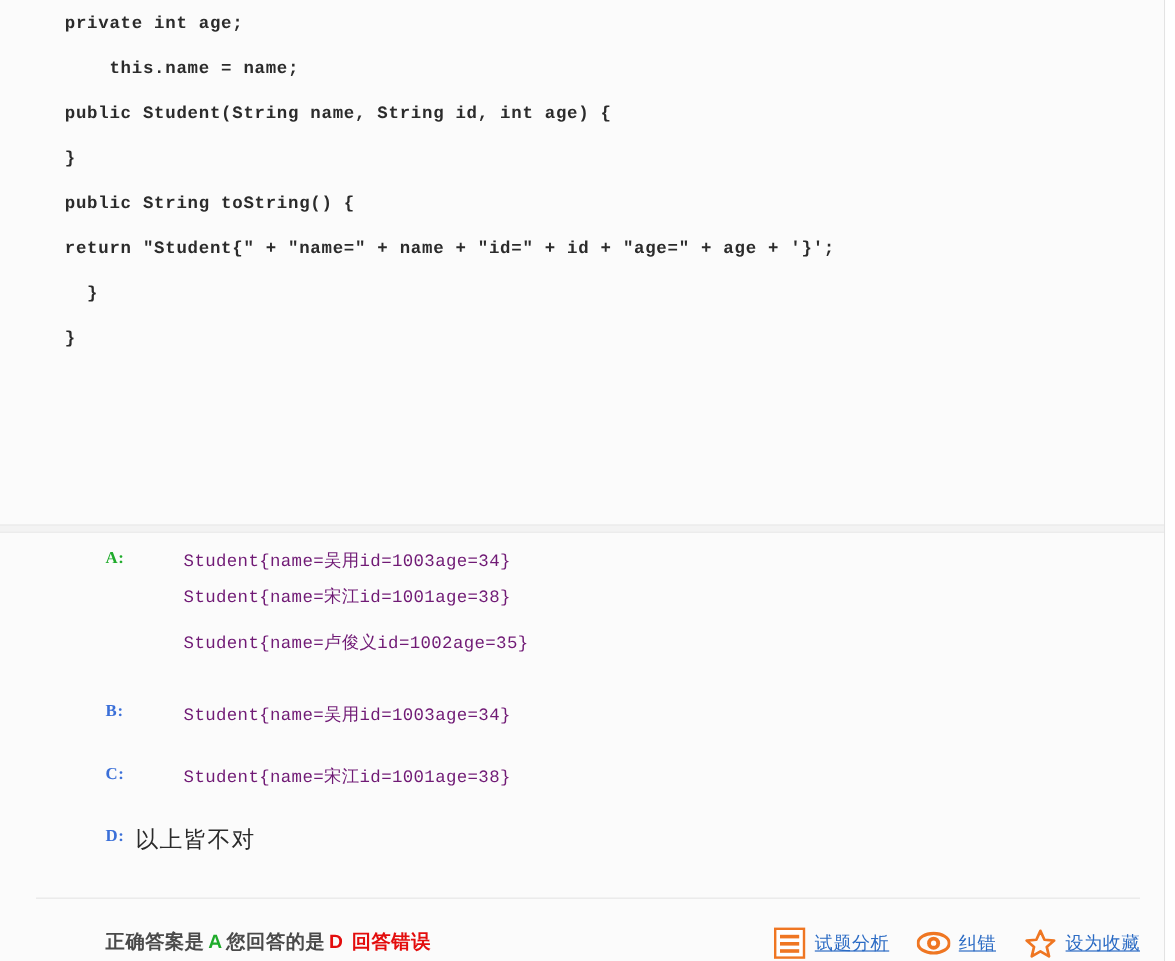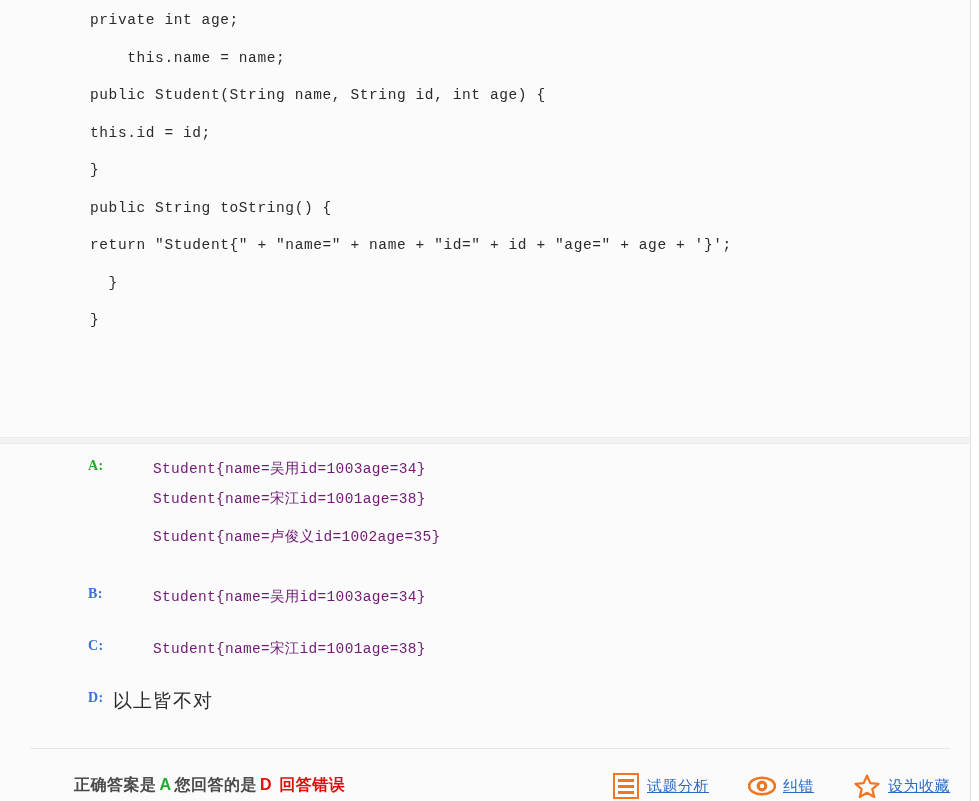--- a/index.html
+++ b/index.html
@@ -51,22 +51,23 @@
     box-sizing: border-box;
   }
 
   .code-line {
     font-family: "Liberation Mono", "DejaVu Sans Mono", monospace;
     font-size: 14.5px;
     color: #2b2b2b;
     line-height: 37.5px;
     height: 37.5px;
     white-space: pre;
-    padding-left: 90px;
+    padding-left: 54px;
     letter-spacing: 0.6px;
+    font-weight: bold;
   }
 
   .choose-one {
     font-family: "Liberation Sans", sans-serif;
     font-size: 14px;
     color: #333333;
     line-height: 30px;
     padding-left: 94px;
     padding-top: 4px;
   }
@@ -147,39 +148,39 @@
   .footer {
     position: absolute;
     top: 766px;
     left: 0;
     width: 970px;
     height: 35px;
   }
 
   .answer-summary {
     position: absolute;
-    left: 74px;
+    left: 88px;
     top: 9px;
     font-family: "Liberation Sans", sans-serif;
     font-size: 16px;
     font-weight: bold;
     color: #4a4a4a;
     letter-spacing: 0.5px;
     white-space: nowrap;
   }
   .answer-summary .ok  { color: #1fab2b; margin: 0 3px; }
   .answer-summary .bad { color: #e30d0d; margin: 0 3px; }
   .answer-summary .wrong-note { color: #e30d0d; margin-left: 4px; }
 
   .footer-actions {
     position: absolute;
     right: 20px;
     top: 6px;
     display: flex;
-    gap: 17px;
+    gap: 1px;
     white-space: nowrap;
   }
 
   .action {
     display: flex;
     align-items: center;
     margin-left: 22px;
   }
   .action:first-child { margin-left: 0; }
 
@@ -225,21 +226,20 @@
 </style>
 </head>
 <body>
 
 <div class="page">
 
   <div class="question-block">
     <div class="code-line">private int age;</div>
     <div class="code-line">    this.name = name;</div>
     <div class="code-line">public Student(String name, String id, int age) {</div>
-    <div class="code-line">this.id = id;</div>
     <div class="code-line">}</div>
     <div class="code-line">public String toString() {</div>
     <div class="code-line">return "Student{" + "name=" + name + "id=" + id + "age=" + age + '}';</div>
     <div class="code-line">  }</div>
     <div class="code-line">}</div>
   </div>
 
   <div class="band-divider"></div>
 
   <div class="options">

